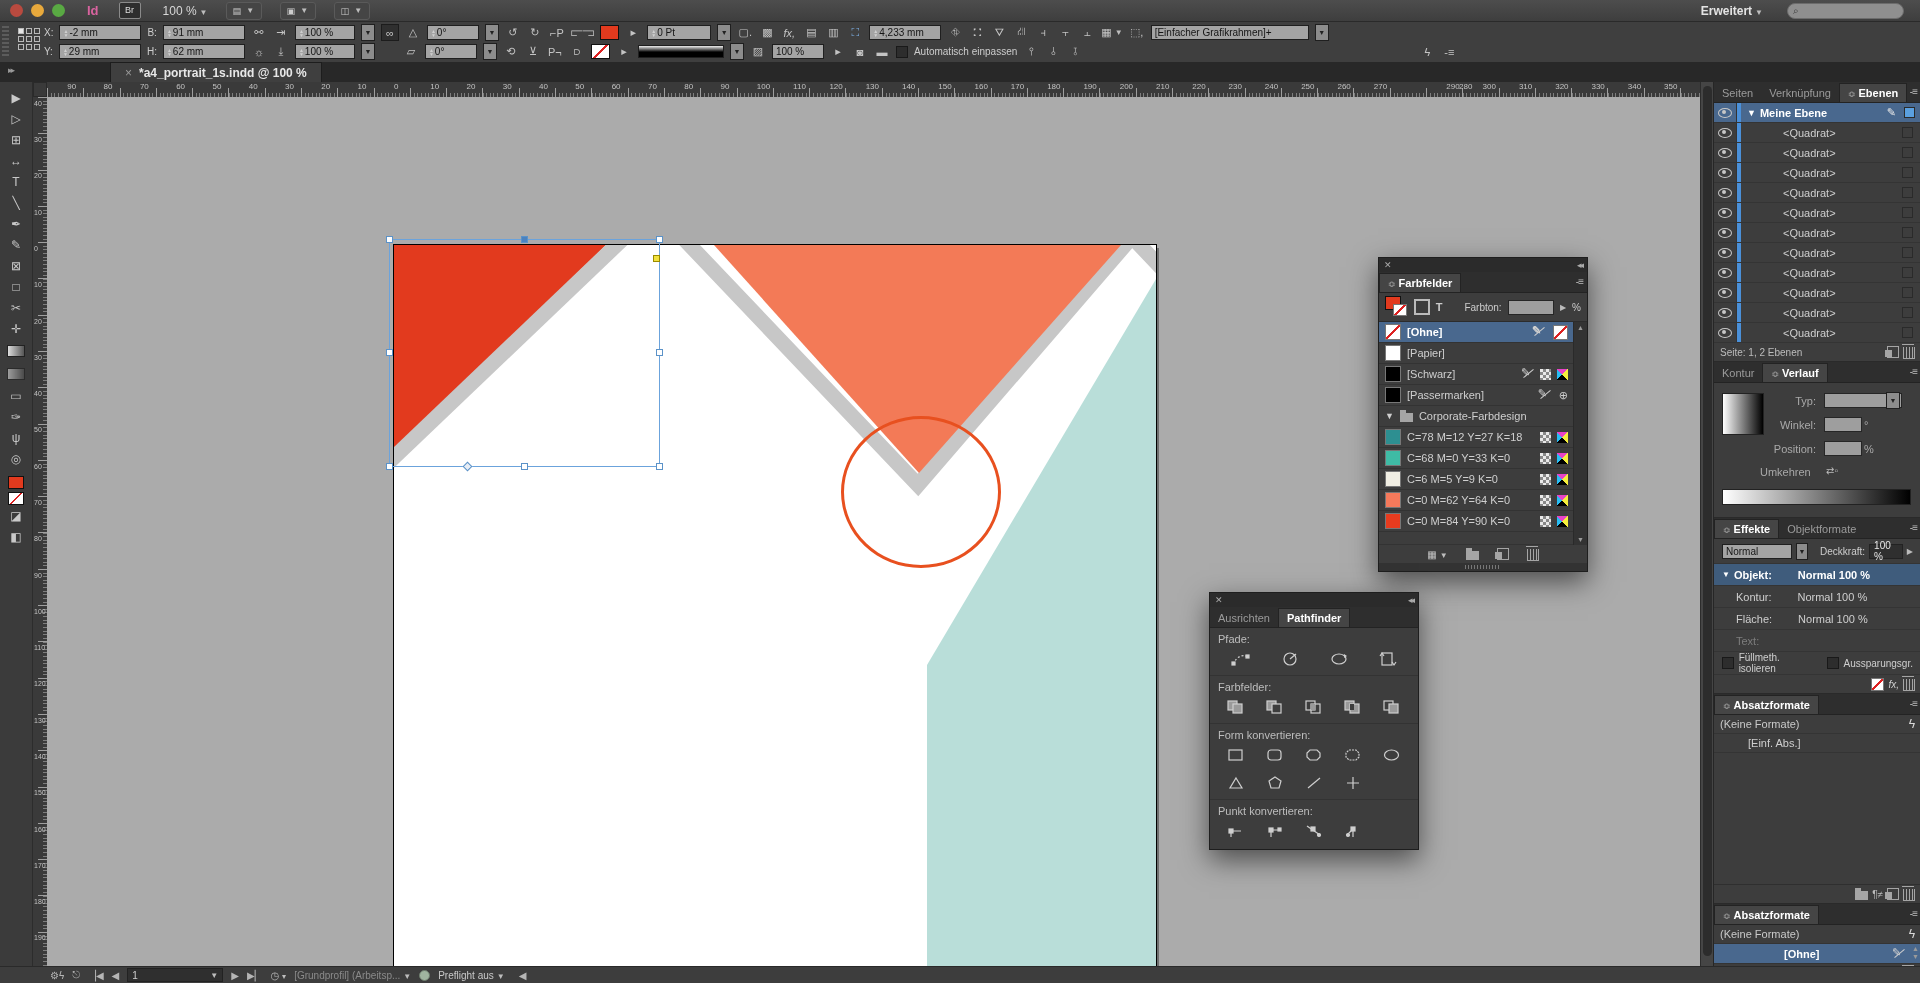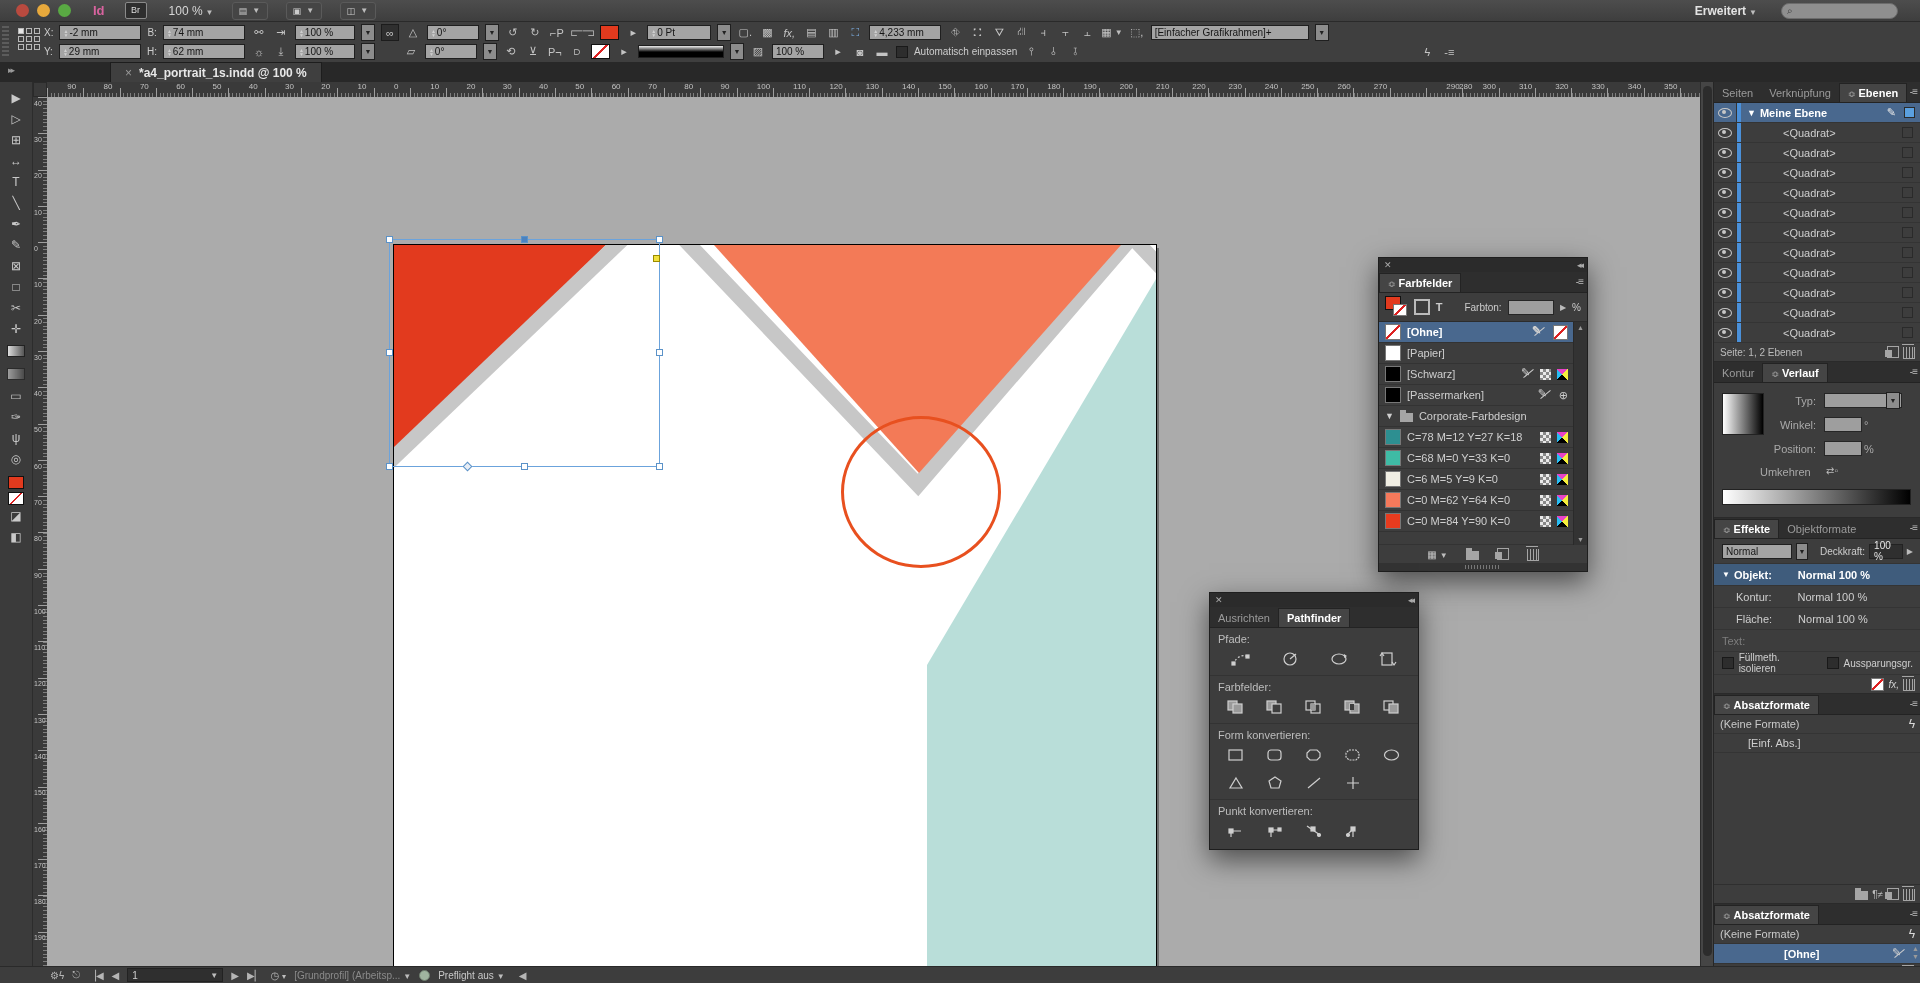--- a/index.html
+++ b/index.html
@@ -4,21 +4,21 @@
 <style>
   html,body{margin:0;padding:0;background:#222;}
   #app{position:relative;width:1920px;height:983px;overflow:hidden;
        font-family:"Liberation Sans",sans-serif;font-size:11px;color:#cfcfcf;
        background:#3d3d3d;-webkit-font-smoothing:antialiased;}
   .abs{position:absolute;}
   .f{display:flex;align-items:center;}
 
   
   #titlebar{left:0;top:0;width:1920px;height:22px;background:linear-gradient(#4d4d4d,#3e3e3e);
-            border-bottom:1px solid #2a2a2a;display:flex;align-items:center;gap:8px;padding:0 16px;box-sizing:border-box;}
+            border-bottom:1px solid #2a2a2a;display:flex;align-items:center;gap:8px;padding:0 10px;box-sizing:border-box;}
   .tl{width:13px;height:13px;border-radius:50%;}
   #idlogo{font-weight:bold;color:#d8639f;font-size:13px;margin-left:14px;}
   .brbtn{width:20px;height:15px;border:1px solid #8a8a8a;border-radius:2px;background:#2e2e2e;
          color:#ddd;font-size:9px;text-align:center;line-height:15px;margin-left:12px;}
   .ddlite{color:#d7d7d7;font-size:12px;margin-left:14px;}
   .caret{font-size:8px;color:#bdbdbd;margin-left:3px;}
   .viewbtn{width:34px;height:16px;border:1px solid #5a5a5a;border-radius:3px;background:#454545;
            margin-left:10px;display:flex;align-items:center;justify-content:center;gap:2px;color:#ccc;font-size:9px;}
   #workspace{margin-left:auto;font-weight:bold;color:#e3e3e3;font-size:12px;}
   #searchbox{width:110px;height:14px;background:#8f8f8f;border:1px solid #6c6c6c;border-radius:8px;
@@ -198,21 +198,21 @@
     </span>
     <div class="cbrow" id="cbrow1">
       <span class="cblbl">X:</span>
       <span class="fld" style="width:74px">
           <span class="spin">▲<br>▼</span>
           <span>-2 mm</span>
         </span>
       <span class="cblbl">B:</span>
       <span class="fld" style="width:74px">
           <span class="spin">▲<br>▼</span>
-          <span>74 mm</span>
+          <span>91 mm</span>
         </span>
       <span class="cic">⚯</span>
       <span class="cic">⇥</span>
       <span class="fld" style="width:52px">
           <span class="spin">▲<br>▼</span>
           <span>100 %</span>
         </span>
       <span class="ddbox">▼</span>
       <span class="cic" style="background:#2f2f2f;border:1px solid #1c1c1c;">∞</span>
       <span class="cic">△</span>
@@ -621,21 +621,21 @@
     </div>
     <div class="erow">
       <span style="margin-left:14px">Kontur:</span>
       <span class="val">Normal 100 %</span>
     </div>
     <div class="erow">
       <span style="margin-left:14px">Fläche:</span>
       <span class="val">Normal 100 %</span>
     </div>
     <div class="erow" style="color:#7d7d7d">
-      <span style="margin-left:0">Text:</span>
+      <span style="margin-left:14px">Text:</span>
     </div>
     <div class="f" style="height:22px;padding:0 8px;border-bottom:1px solid #343434;font-size:10px">
       <span class="chk"></span>
       <span>Füllmeth. isolieren</span>
       <span class="chk" style="margin-left:10px"></span>
       <span>Aussparungsgr.</span>
     </div>
     <div class="pfoot">
       <span class="ricons">
         <span class="nonesw" style="width:11px;height:11px"></span>

